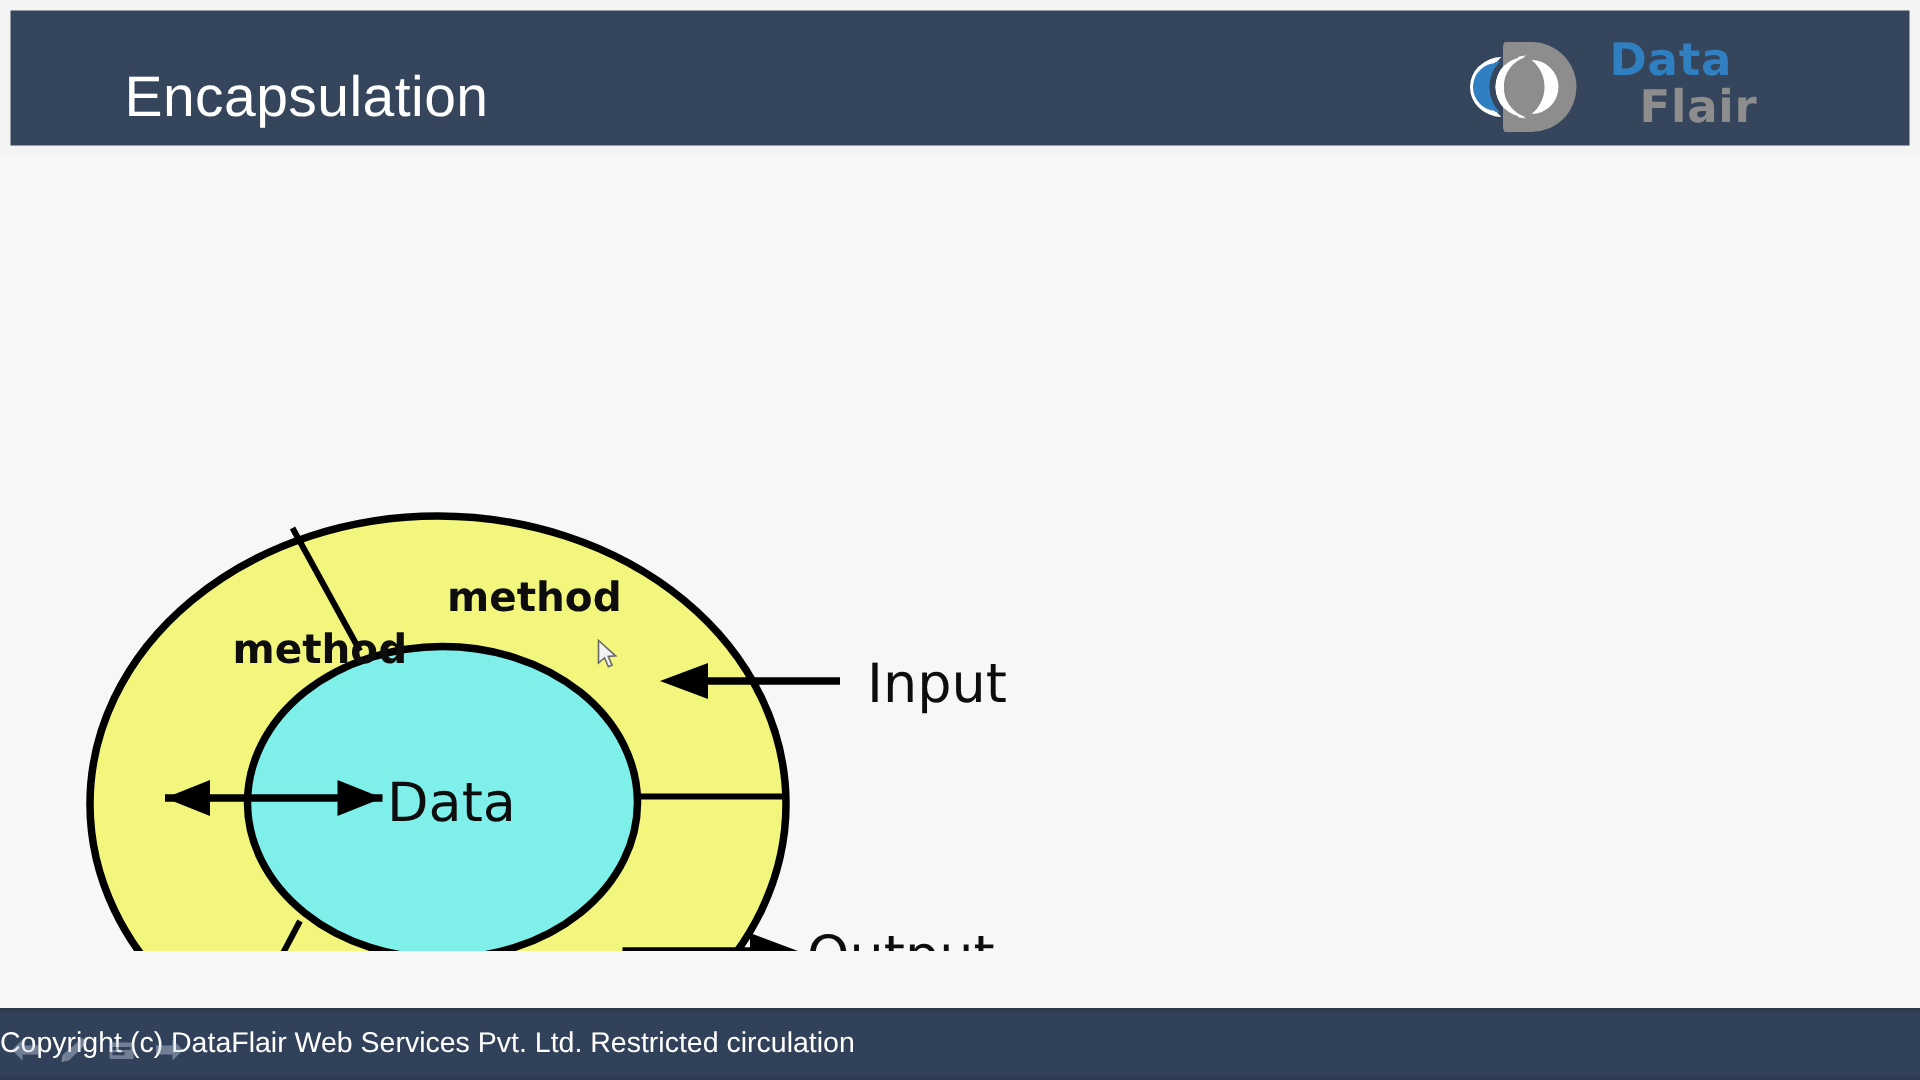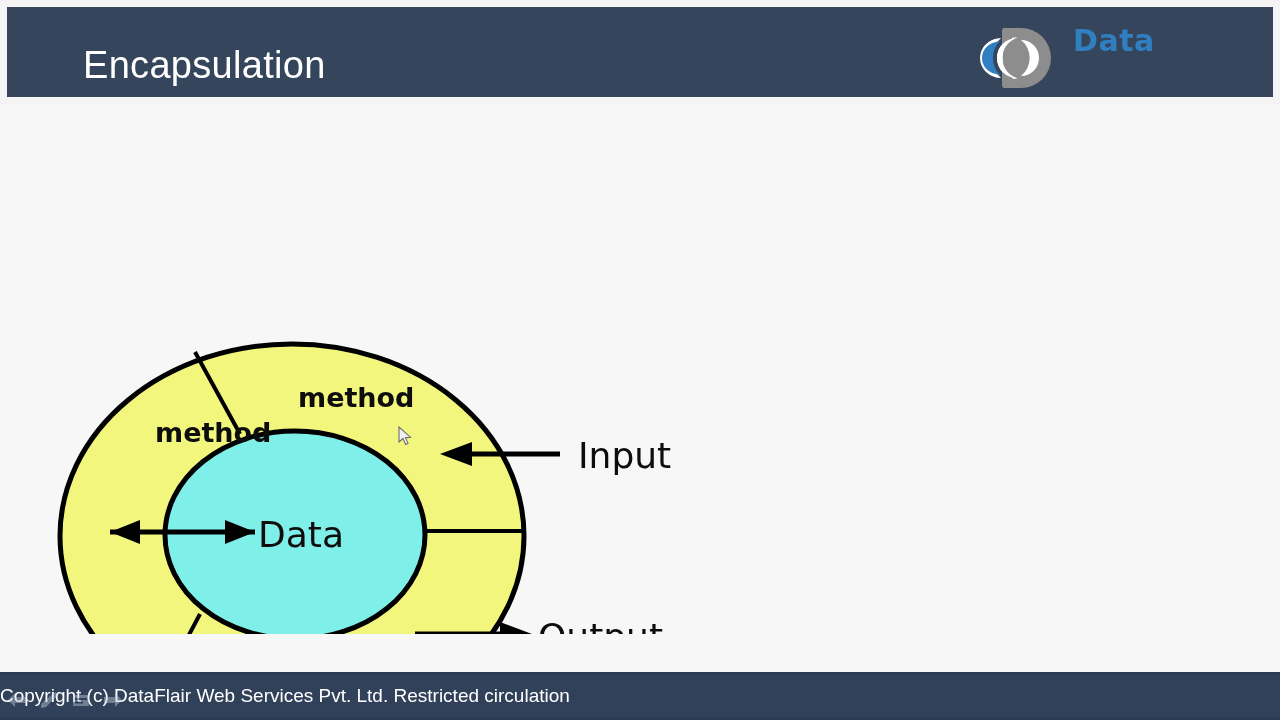--- a/index.html
+++ b/index.html
@@ -155,20 +155,21 @@
           <path d="M57 14 a22 22 0 0 0 0 42 a16 16 0 0 1 0 -42 z" fill="#ffffff"></path>
 
           <rect x="42" y="5" width="9" height="60" fill="#8d8d8d"></rect>
           <path d="M44 2 a33 33 0 1 0 0 66 a33 33 0 0 1 0 -66 z" fill="#2f7fc1"></path>
           <path d="M38 16 a19 19 0 1 0 0 38 a26 26 0 0 1 0 -38 z" fill="#ffffff"></path>
           <path d="M37 19 a16 16 0 1 0 0 32 a23 23 0 0 1 0 -32 z" fill="#2f7fc1"></path>
           <path d="M56 15 a21 21 0 0 0 0 40 a15 15 0 0 1 0 -40 z" fill="#ffffff"></path>
         </svg>
         <div id="logo-text">
           <span class="logo-word logo-data">Data</span>
+          <span class="logo-word logo-flair">Flair</span>
         </div>
       </div>
 
     </div>
   </div>
 
   <div id="slide-body">
 
     <svg id="diagram" viewBox="0 0 660 420">
 

